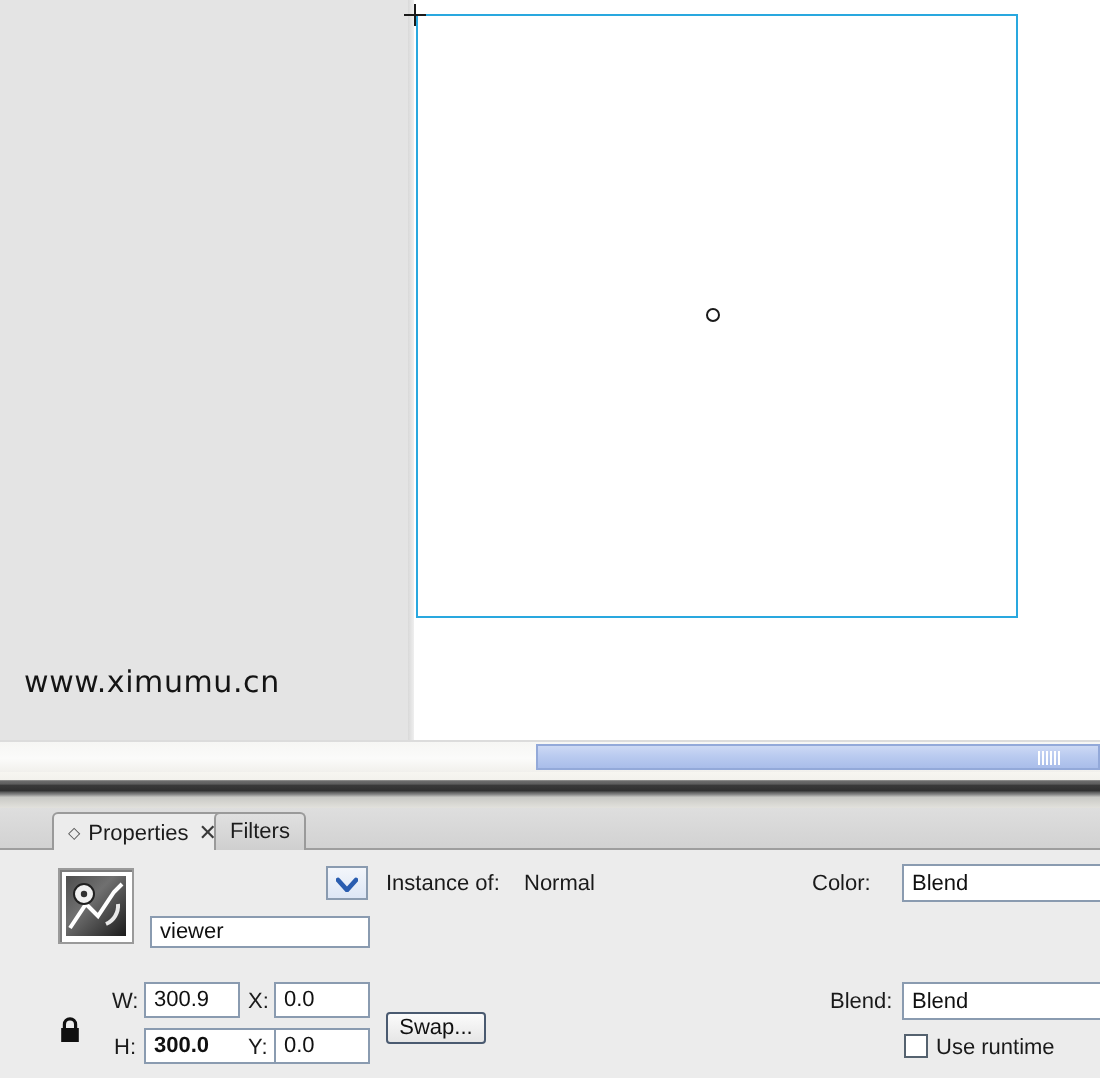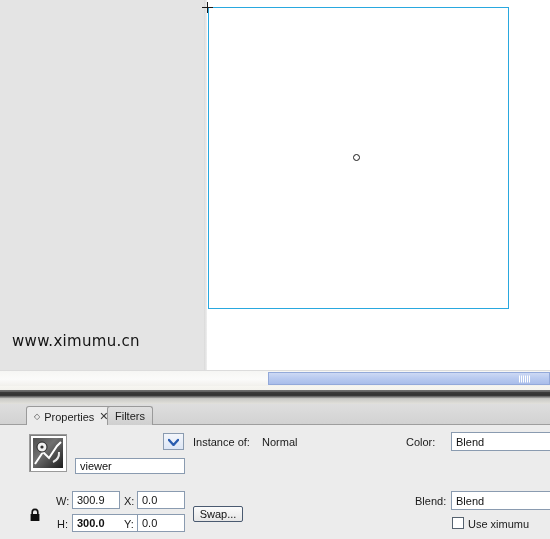--- a/index.html
+++ b/index.html
@@ -397,15 +397,15 @@
   <div class="inputbox" id="color-select">
     <span>Blend</span>
   </div>
 
   <div class="fieldlabel" id="blend-label">Blend:</div>
   <div class="inputbox" id="blend-select">
     <span>Blend</span>
   </div>
 
   <div id="runtime-check"></div>
-  <div class="fieldlabel" id="runtime-label">Use ximumu</div>
+  <div class="fieldlabel" id="runtime-label">Use runtime</div>
 
 </div>
 
 </body></html>

